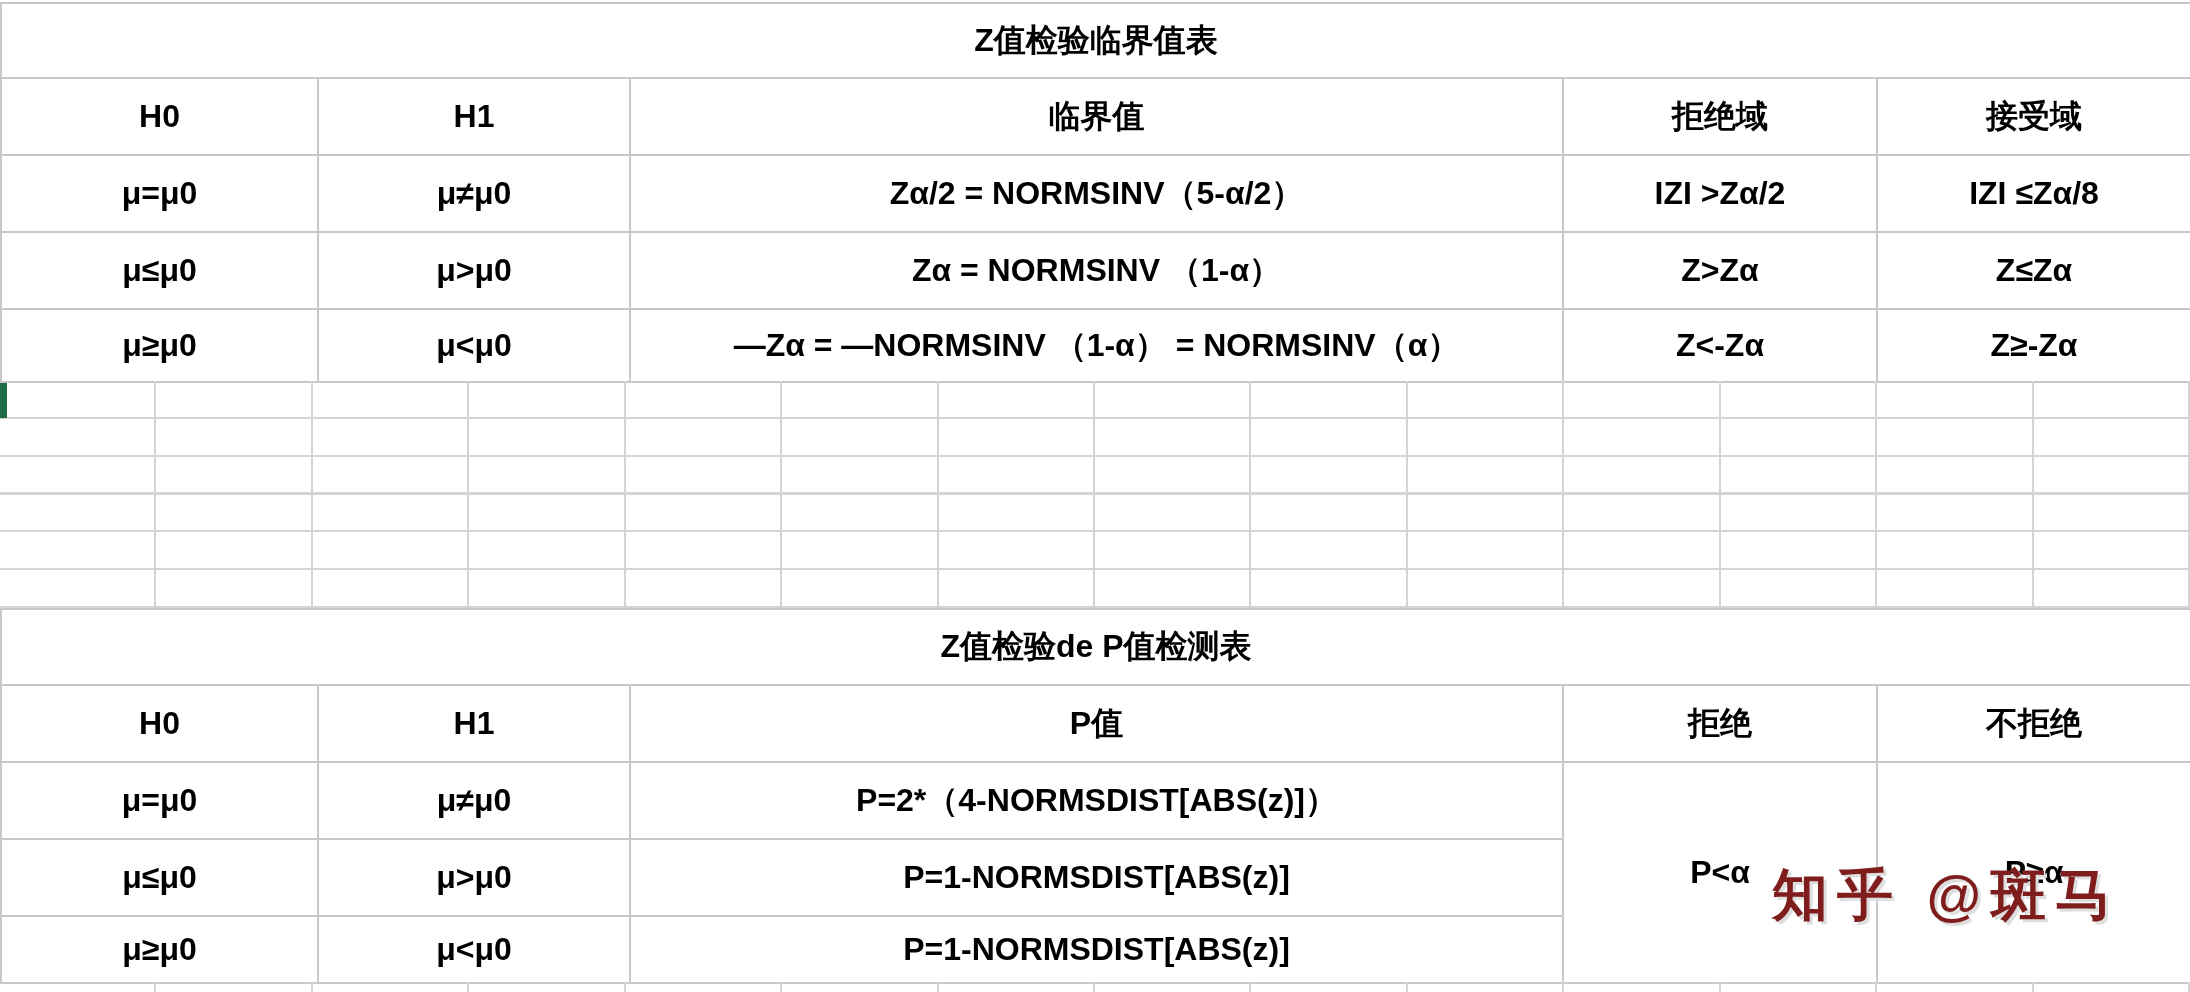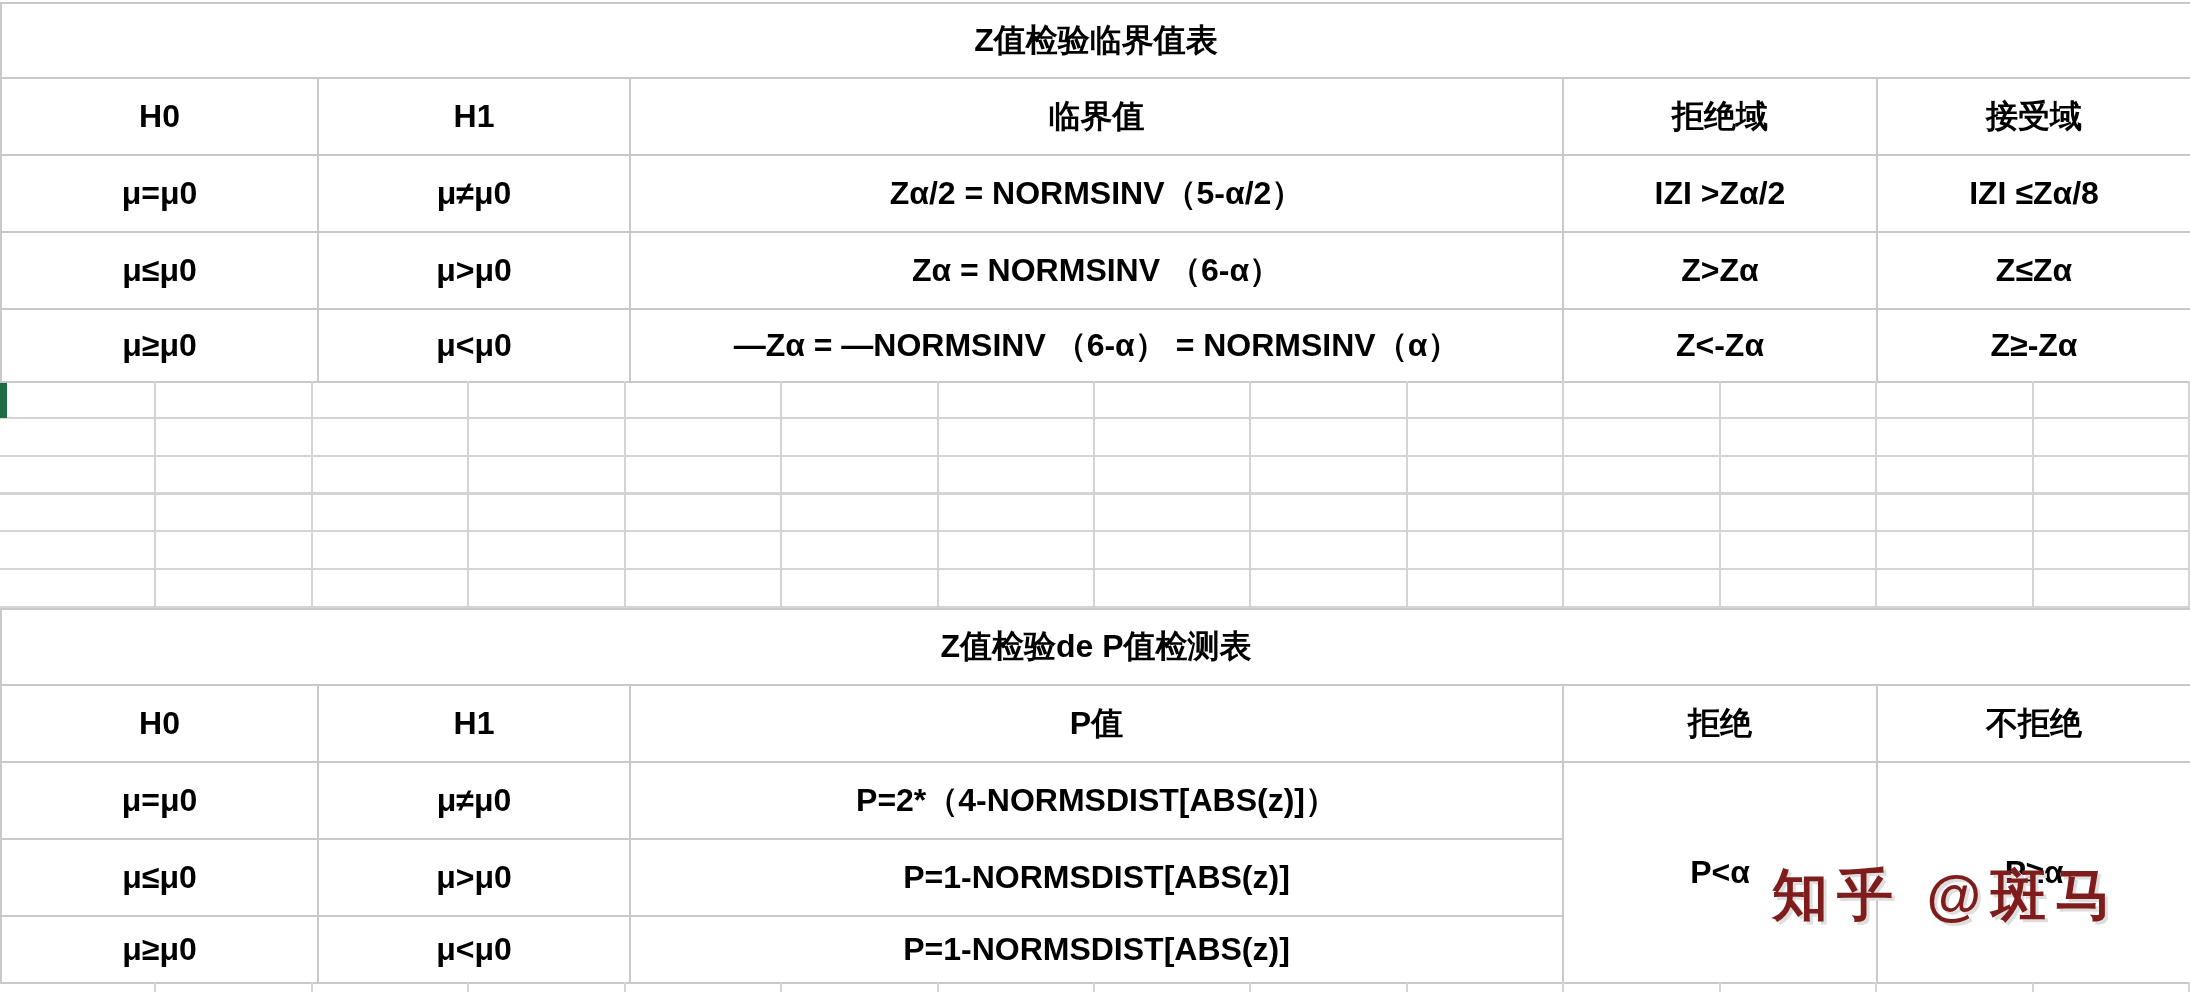--- a/index.html
+++ b/index.html
@@ -89,28 +89,28 @@
     <tr style="height:77px">
       <td>μ=μ0</td>
       <td>μ≠μ0</td>
       <td>Zα/2 = NORMSINV（5-α/2）</td>
       <td>IZI &gt;Zα/2</td>
       <td>IZI ≤Zα/8</td>
     </tr>
     <tr style="height:77px">
       <td>μ≤μ0</td>
       <td>μ&gt;μ0</td>
-      <td>Zα = NORMSINV （6-α）</td>
+      <td>Zα = NORMSINV （1-α）</td>
       <td>Z&gt;Zα</td>
       <td>Z≤Zα</td>
     </tr>
     <tr style="height:73px">
       <td>μ≥μ0</td>
       <td>μ&lt;μ0</td>
-      <td>—Zα = —NORMSINV （6-α） = NORMSINV（α）</td>
+      <td>—Zα = —NORMSINV （1-α） = NORMSINV（α）</td>
       <td>Z&lt;-Zα</td>
       <td>Z≥-Zα</td>
     </tr>
   </tbody>
     </table>
 
   <div class="empty-grid" id="grid-mid"></div>
   <div id="active-cell-mark"></div>
 
   <table class="sheet" id="table2">

